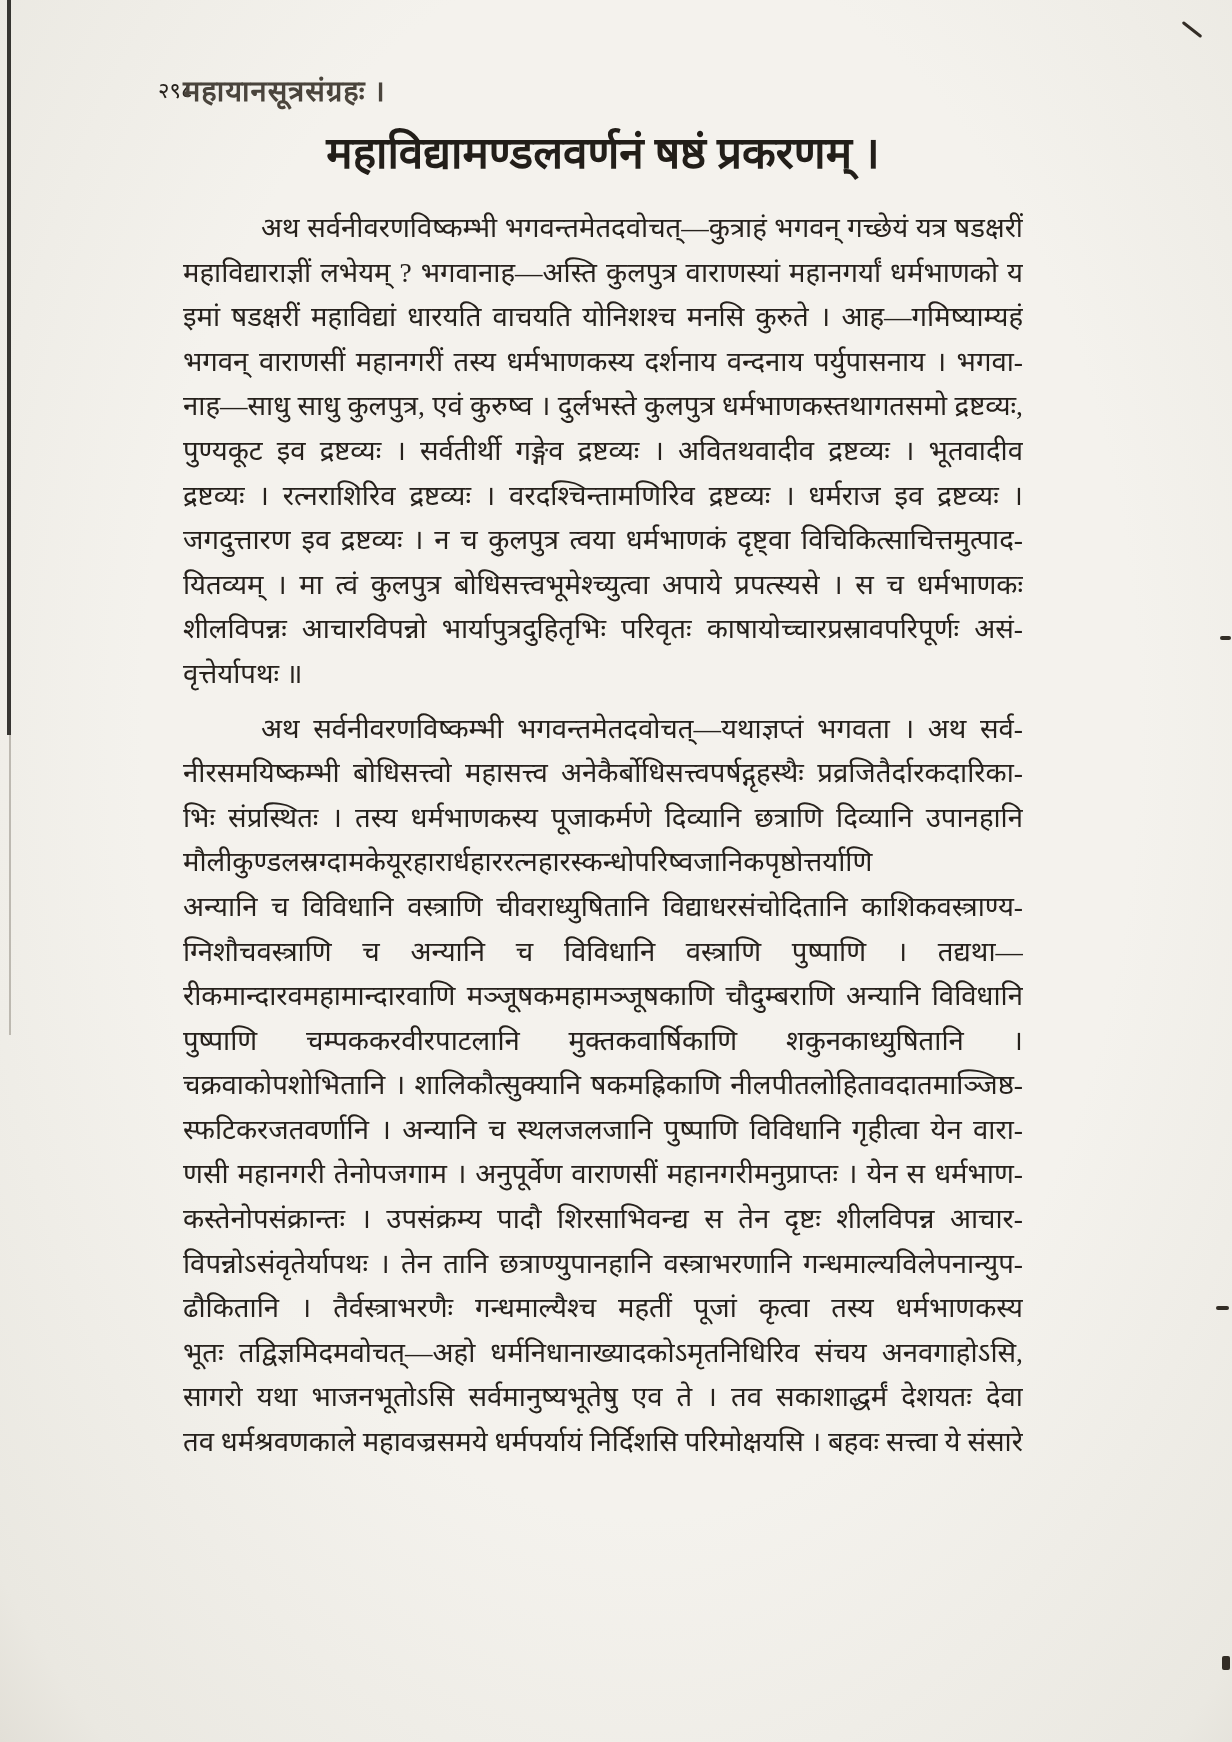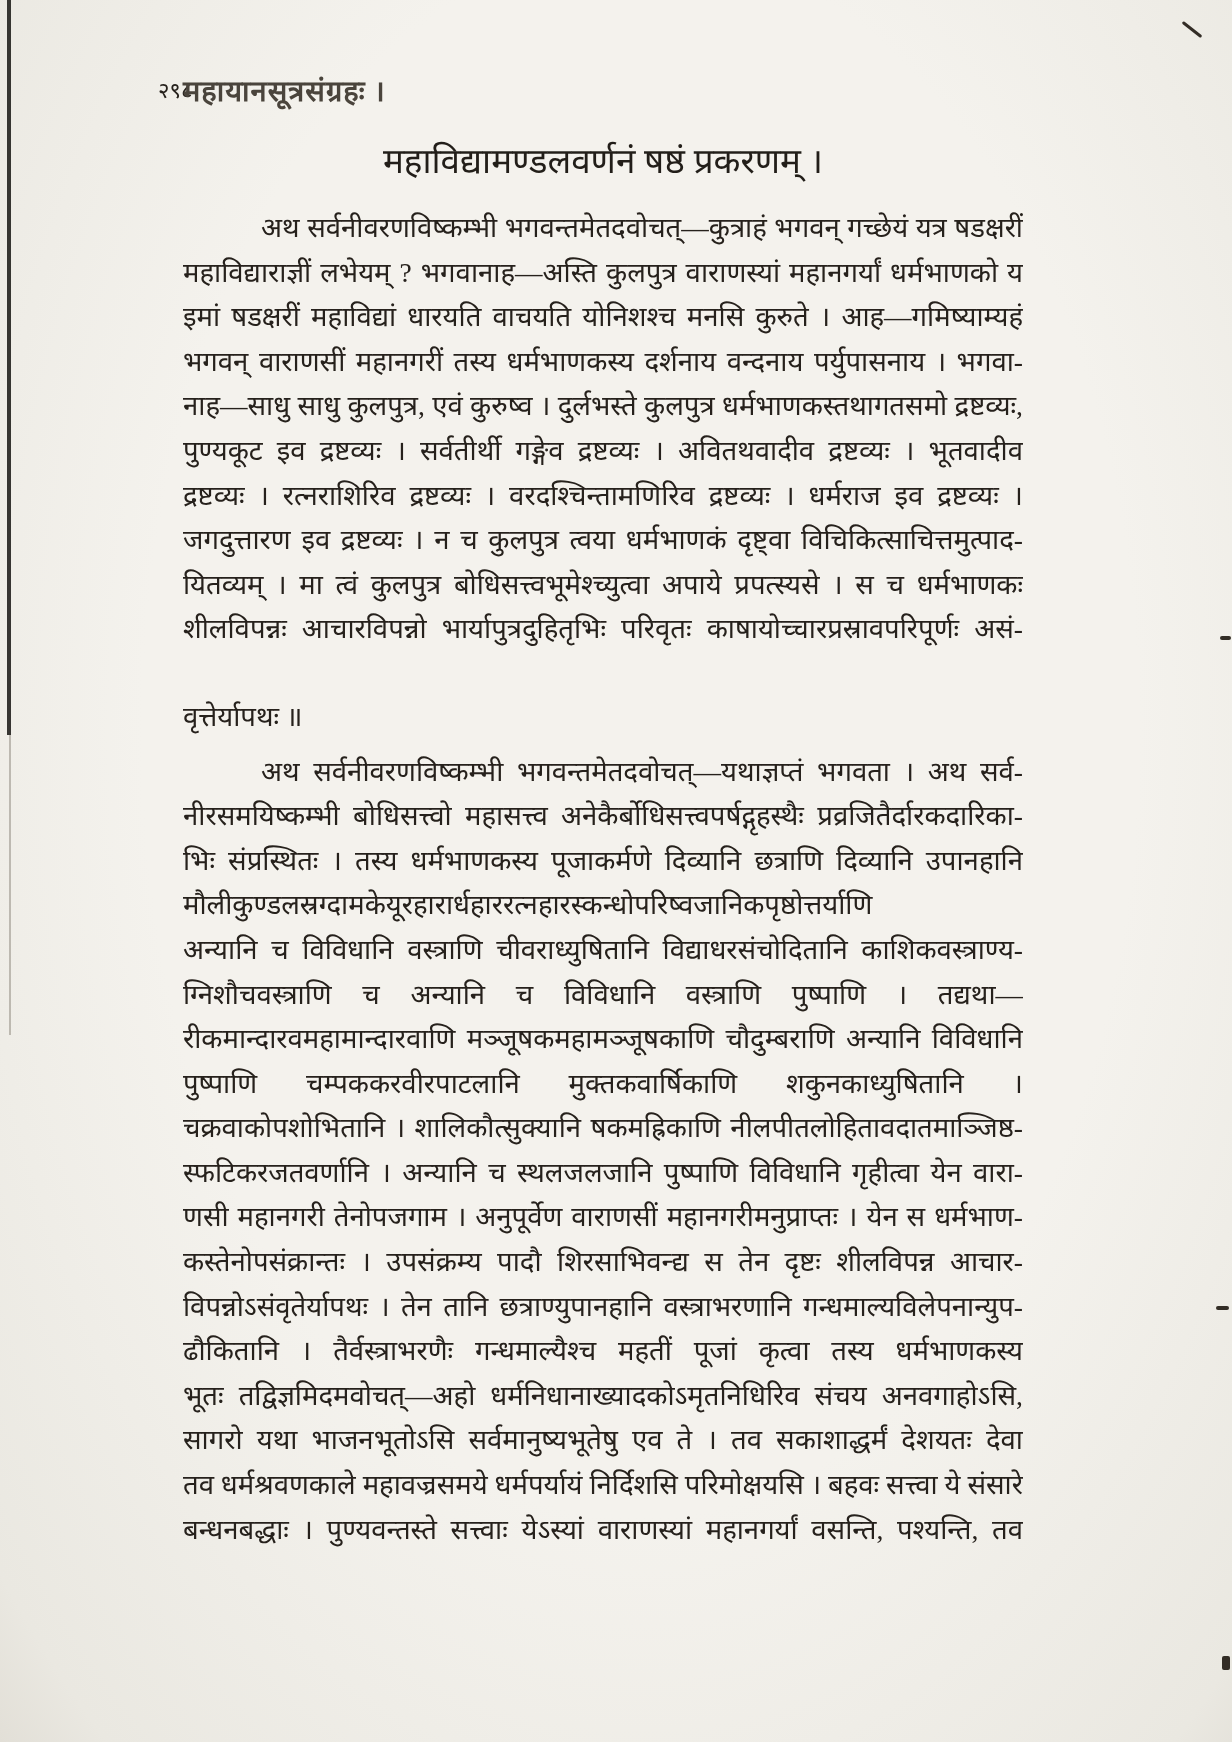--- a/index.html
+++ b/index.html
@@ -21,32 +21,32 @@
   .em3{left:1216px;top:1306px;width:13px;height:4px;}
   .em4{left:1222px;top:1656px;width:8px;height:14px;}
 
   .page-number{position:absolute;left:158px;top:74px;font-size:22px;line-height:34px;}
   .running-header{
     position:absolute;left:183px;top:70px;width:840px;
     text-align:left;font-size:29px;font-weight:bold;
     color:#4a443c;letter-spacing:1px;filter:blur(.5px);
   }
   .chapter-title{
-    position:absolute;left:183px;top:136px;width:840px;
-    text-align:center;font-size:35px;font-weight:normal;color:#221e19;
+    position:absolute;left:183px;top:121px;width:840px;
+    text-align:center;font-size:44px;font-weight:bold;color:#221e19;
   }
 
   .body-text{position:absolute;left:183px;top:206px;width:840px;}
   .line{
     position:relative;height:44.6px;line-height:44.6px;
     font-size:27.5px;overflow:hidden;
     text-align:justify;text-align-last:justify;
   }
   .line.indent{text-indent:78px;}
-  .line.flush{text-align-last:left;margin-top:43px;}
+  .line.flush{text-align-last:left;}
   .line.para-gap{margin-top:10px;}
 </style>
 </head>
 <body>
 
 <div class="page">
   <div class="binding-line"></div>
   <div class="binding-line-faint"></div>
   <div class="edge-mark em1"></div>
   <div class="edge-mark em2"></div>
@@ -191,19 +191,14 @@
       <div class="line">
     
     
     <span class="line-text">सागरो यथा भाजनभूतोऽसि सर्वमानुष्यभूतेषु एव ते । तव सकाशाद्धर्मं देशयतः देवा</span>
   </div>
       <div class="line">
     
     
     <span class="line-text">तव धर्मश्रवणकाले महावज्रसमये धर्मपर्यायं निर्दिशसि परिमोक्षयसि । बहवः सत्त्वा ये संसारे</span>
   </div>
-      <div class="line">
-    
-    
-    <span class="line-text">बन्धनबद्धाः । पुण्यवन्तस्ते सत्त्वाः येऽस्यां वाराणस्यां महानगर्यां वसन्ति, पश्यन्ति, तव</span>
-  </div>
     </div>
 </div>
 
 </body></html>

